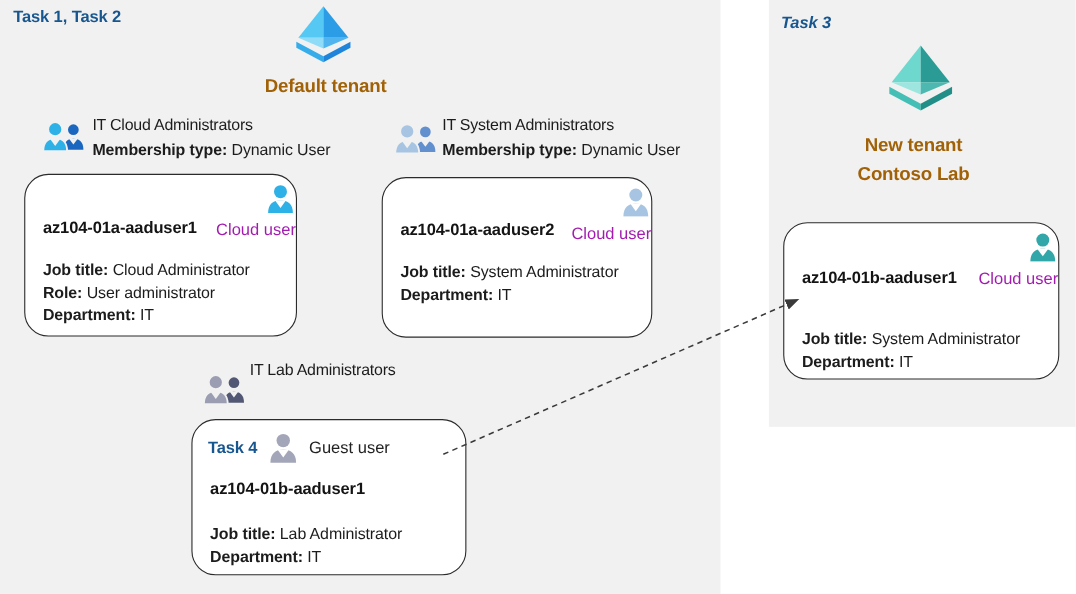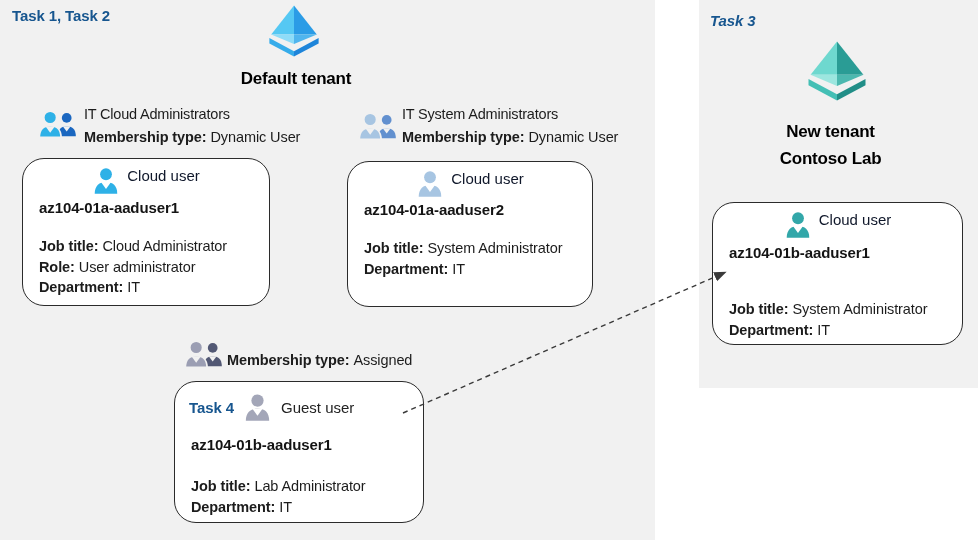--- a/index.html
+++ b/index.html
@@ -4,28 +4,28 @@
 <style>
   * { margin:0; padding:0; box-sizing:border-box; }
   body { font-family:"Liberation Sans", sans-serif; background:#fff; }
   .stage { position:relative; width:978px; height:540px; background:#ffffff; overflow:hidden; color:#1f1f1f;padding-left:34px; }
   .panel { position:absolute; background:#f1f1f1; }
   #panel-left  { left:0; top:0; width:655px; height:540px; }
   #panel-right { left:699px; top:0; width:279px; height:388px; }
 
   .abs { position:absolute; }
   .task-label { font-size:15px; font-weight:bold; color:#17568f; letter-spacing:-0.1px; }
-  .tenant-title { font-size:17px; font-weight:bold; color:#000000; letter-spacing:-0.2px; text-align:center; }
+  .tenant-title { font-size:17px; font-weight:bold; color:#a16207; letter-spacing:-0.2px; text-align:center; }
   .group-title { font-size:14.5px; font-weight:normal; color:#1c1c1c; letter-spacing:-0.2px; white-space:nowrap; }
   .membership  { font-size:14.5px; color:#1c1c1c; letter-spacing:-0.1px; white-space:nowrap; }
   .membership .lbl { font-weight:bold; }
   .membership .val { margin-left:4px; }
 
   .card { position:absolute; background:#ffffff; border:1.4px solid #2b2b2b; border-radius:22px; }
-  .card-header { position:absolute; left:0; right:0; top:8px; display:flex; align-items:flex-start; justify-content:center; gap:7px; font-size:15px; color:#0f172a; }
+  .card-header { position:absolute; left:0; right:0; top:8px; display:flex; align-items:flex-end; justify-content:center; gap:7px; font-size:15px; color:#a21caf;flex-direction:column; }
   .card-header-left { position:absolute; left:14px; top:11px; display:flex; align-items:center; gap:9px; font-size:15px; color:#222; }
   .user-name { position:absolute; font-size:15px; font-weight:bold; color:#141414; letter-spacing:-0.1px; white-space:nowrap; }
   .fields { position:absolute; font-size:14.5px; line-height:20.5px; color:#1c1c1c; letter-spacing:-0.1px; white-space:nowrap; }
   .fields .lbl { font-weight:bold; }
   .fields .val { margin-left:4px; }
 
   .icon { display:inline-block; line-height:0; }
   .overlay { position:absolute; left:0; top:0; pointer-events:none; }
 </style>
 </head>
@@ -132,23 +132,21 @@
         <path d="M23,31 C23,22.5 27,19.5 33,19.5 C39,19.5 43.5,22.5 43.5,31 Z"></path>
       </g>
       <path d="M28.5,19.5 L33,25.5 L37.5,19.5 Z" fill="#f1f1f1"></path>
       <g fill="#9b9eb3" stroke="#f1f1f1" stroke-width="2">
         <circle cx="14" cy="9.5" r="7.4"></circle>
         <path d="M1.5,32.5 C1.5,22.5 7.5,18.8 14,18.8 C20.5,18.8 26.5,22.5 26.5,32.5 Z"></path>
       </g>
       <path d="M8.5,19.5 L14,27 L19.5,19.5 Z" fill="#f1f1f1"></path>
     </svg>
   </span>
-  <div class="abs membership" style="left:227px; top:352px;">
-    <span class="lbl">Membership type:</span><span class="val">Assigned</span>
-  </div>
+  <div class="abs group-title" style="left:227px; top:329px;">IT Lab Administrators</div>
 
   <div class="card" style="left:174px; top:381px; width:250px; height:142px;">
     <div class="card-header-left">
       <span class="task-label">Task 4</span>
       <span class="icon">
         <svg width="29" height="28" viewBox="0 0 36 34">
           <circle cx="18" cy="9" r="7.6" fill="#a3a6b8"></circle>
           <path d="M3.5,34 C3.5,23.5 9.5,19 18,19 C26.5,19 32.5,23.5 32.5,34 Z" fill="#a3a6b8"></path>
           <path d="M11.5,19 L18,28 L24.5,19 Z" fill="#ffffff"></path>
         </svg>

